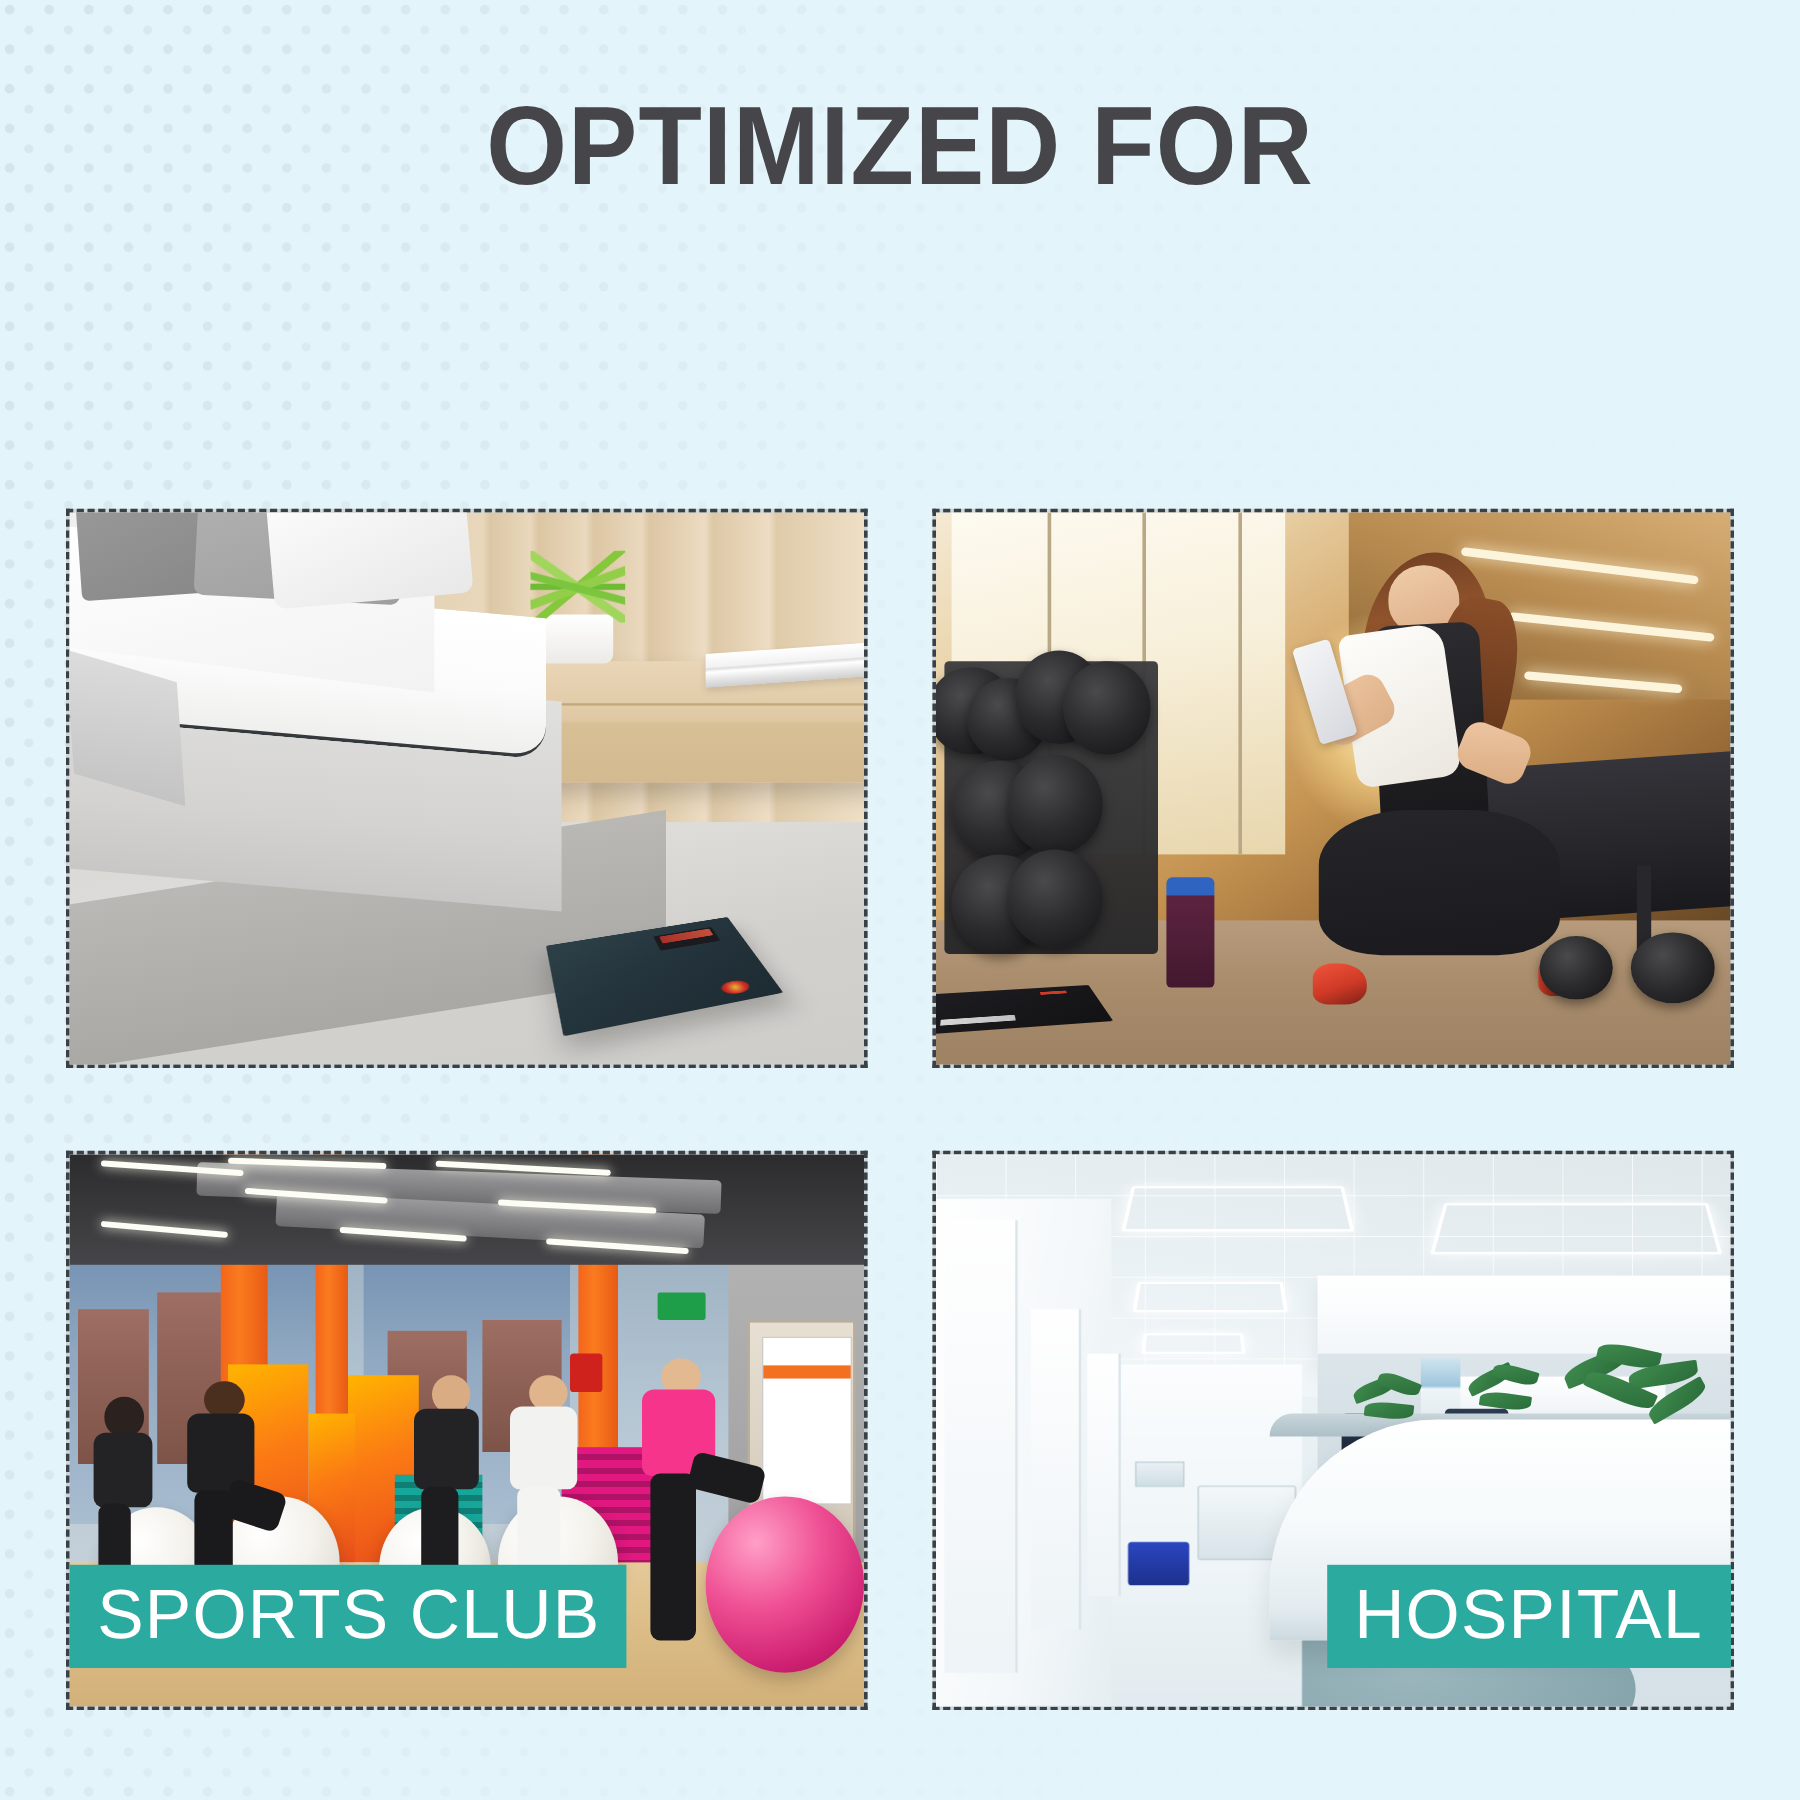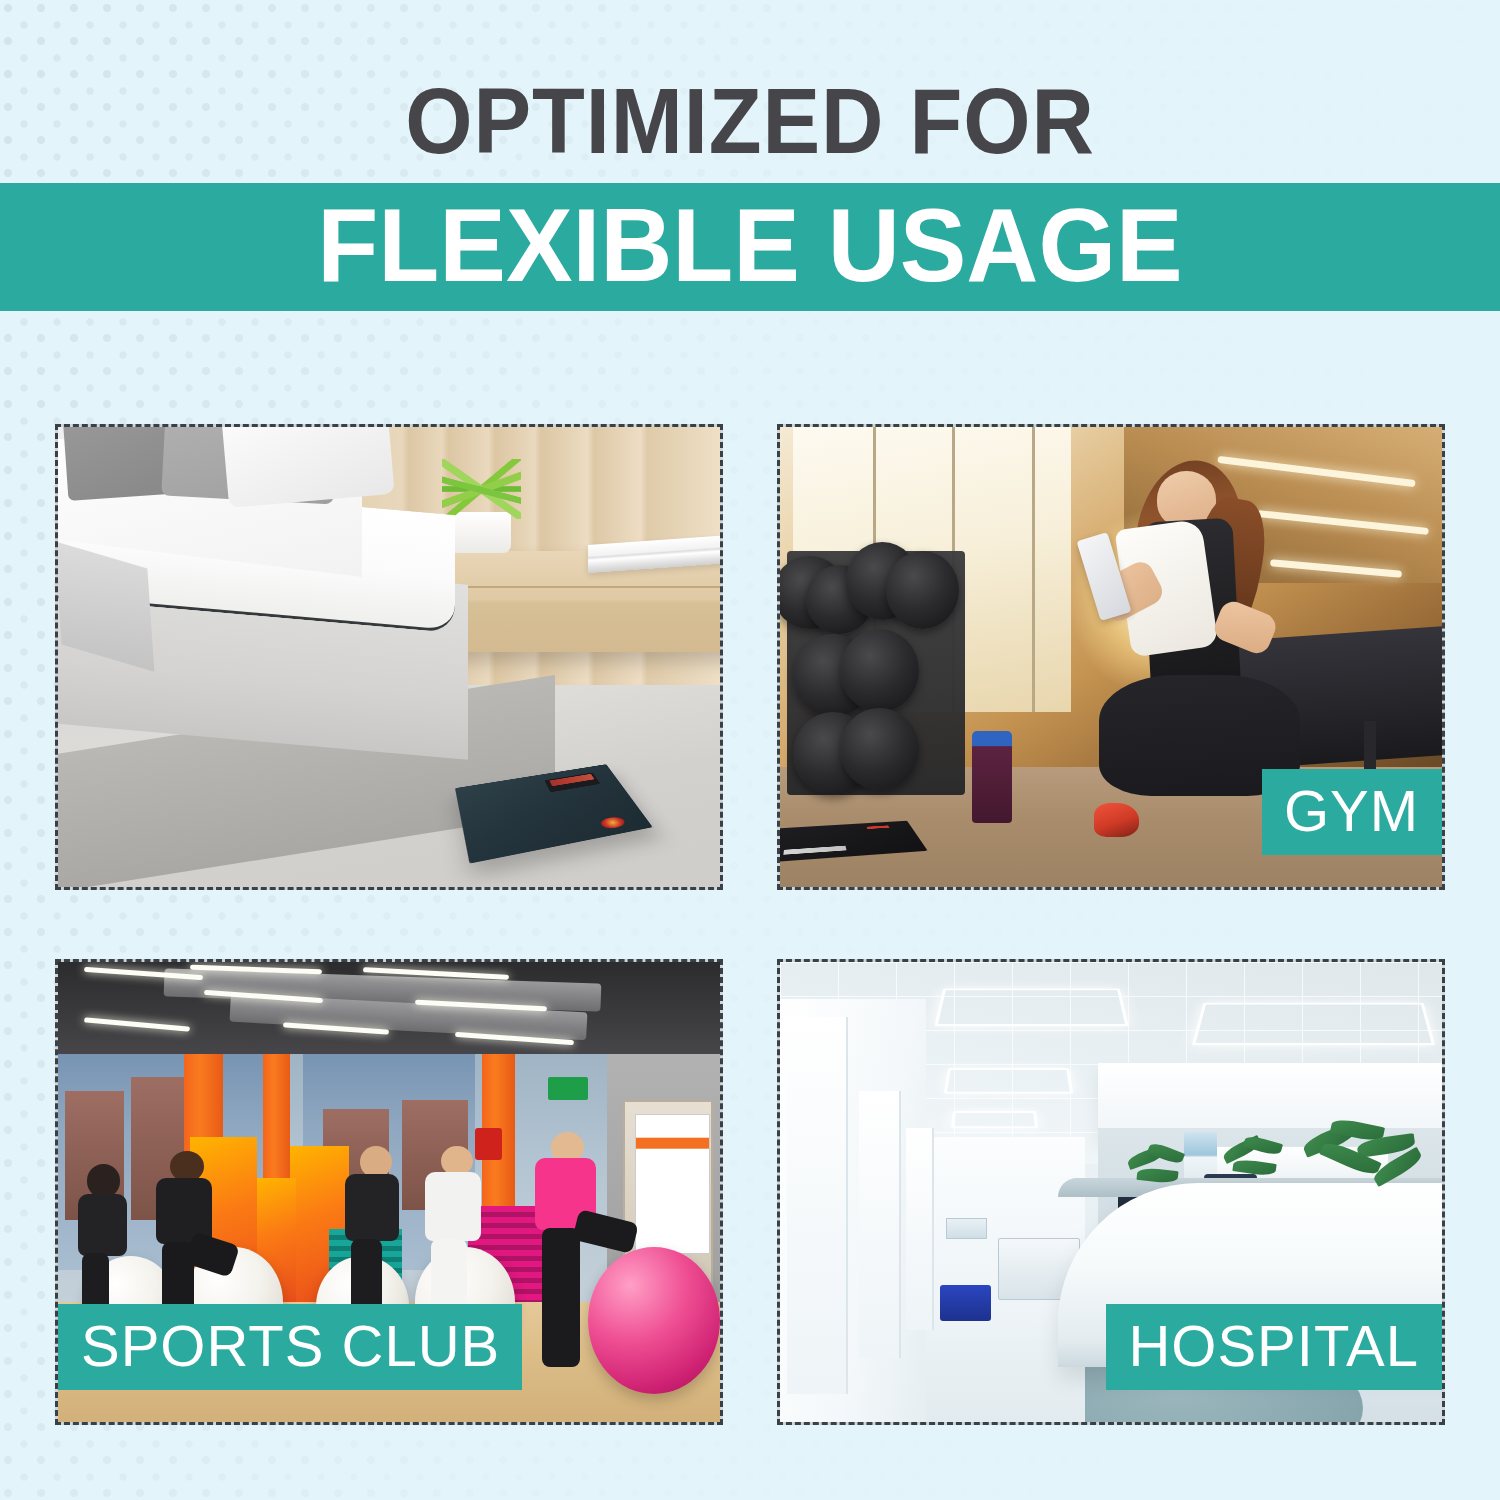--- a/index.html
+++ b/index.html
@@ -281,23 +281,20 @@
 </head>
 <body>
 
 <div id="bg-dots"></div>
 <div id="bg-fade"></div>
 
 <div class="stage">
 
   <div class="headline">OPTIMIZED FOR</div>
 
-  <div class="banner">
-    <div class="banner-text">FLEXIBLE USAGE</div>
-  </div>
 
   <div class="grid">
 
     <div class="panel p-home">
       <div class="photo">
         <div class="home-wall"></div>
         <div class="home-floor"></div>
         <div class="home-rug"></div>
 
         <div class="home-nightstand"></div>
@@ -367,21 +364,20 @@
         <div class="gym-bottle"></div>
         <div class="gym-dumb">
           <div class="plate" style="left:0;top:6%;width:42%;height:88%"></div>
           <div class="plate" style="right:0;top:0;width:48%;height:100%"></div>
         </div>
         <div class="gym-scale">
           <div class="gym-scale-red"></div>
           <div class="gym-scale-disp"></div>
         </div>
       </div>
-      <div class="badge badge-right">GYM</div>
     </div>
 
     <div class="panel p-hospital">
       <div class="photo">
         <div class="hp-bg"></div>
         <div class="hp-ceil">
             <div class="hp-tile"></div>
           </div>
         <div class="hp-panel" style="left:24%;top:3%;width:27%;height:12%;transform:perspective(500px) rotateX(52deg)"></div>
         <div class="hp-panel" style="left:25%;top:21%;width:18%;height:8%;transform:perspective(500px) rotateX(54deg)"></div>

